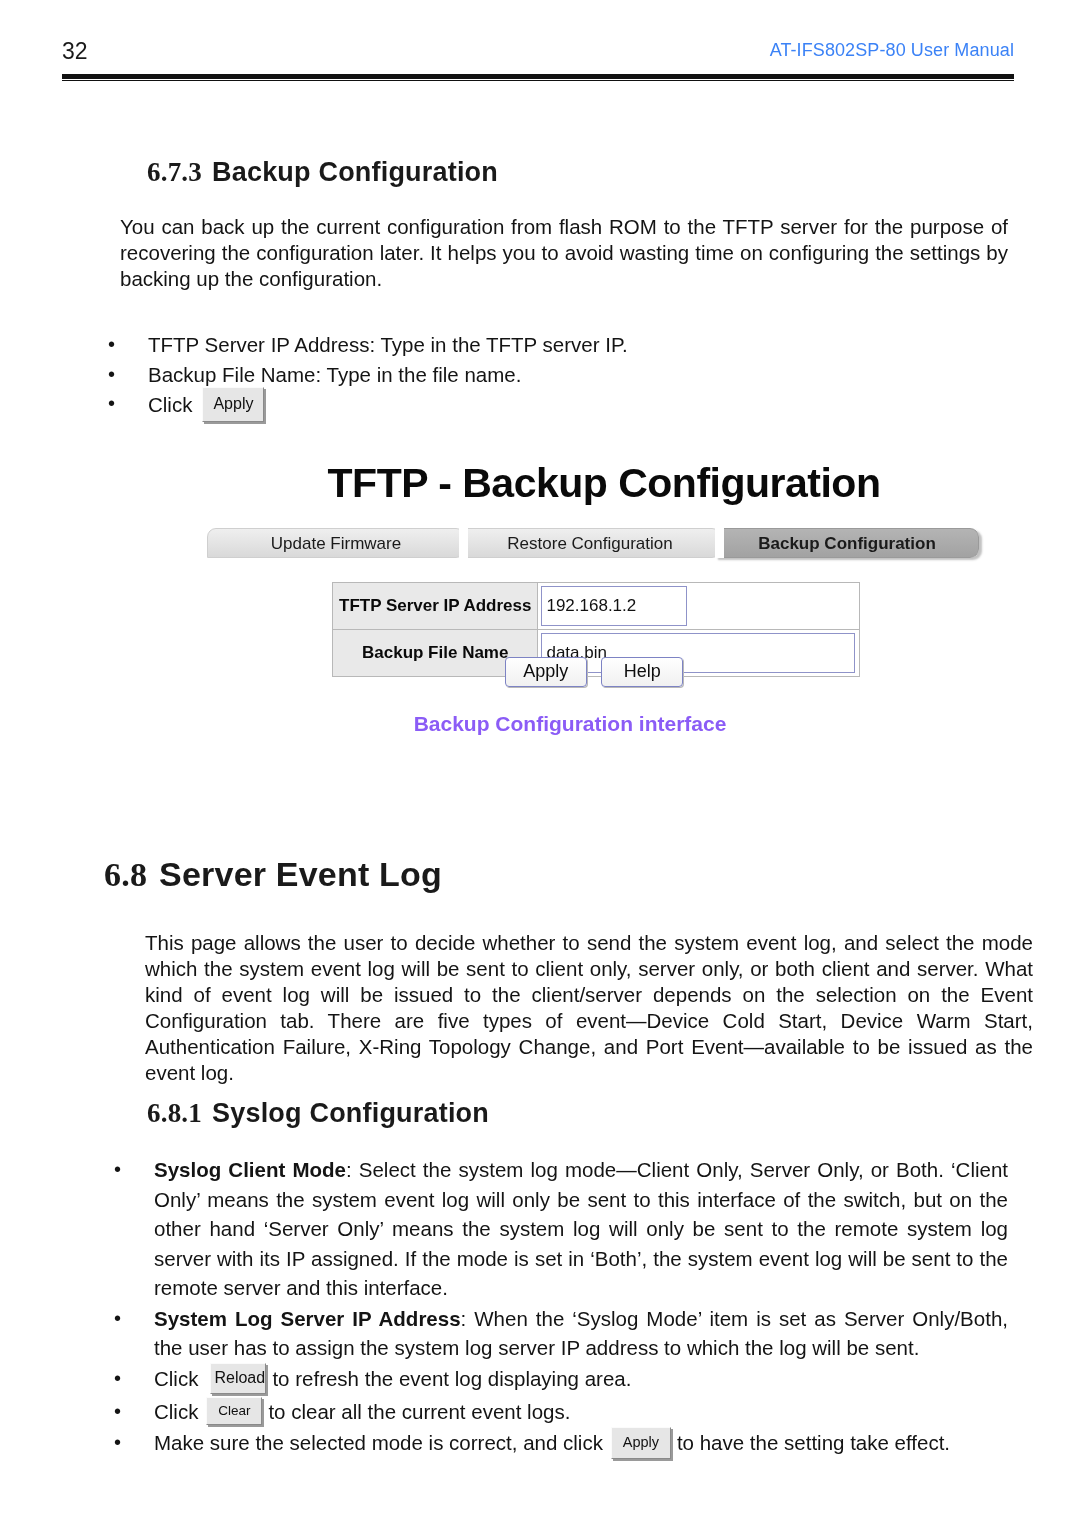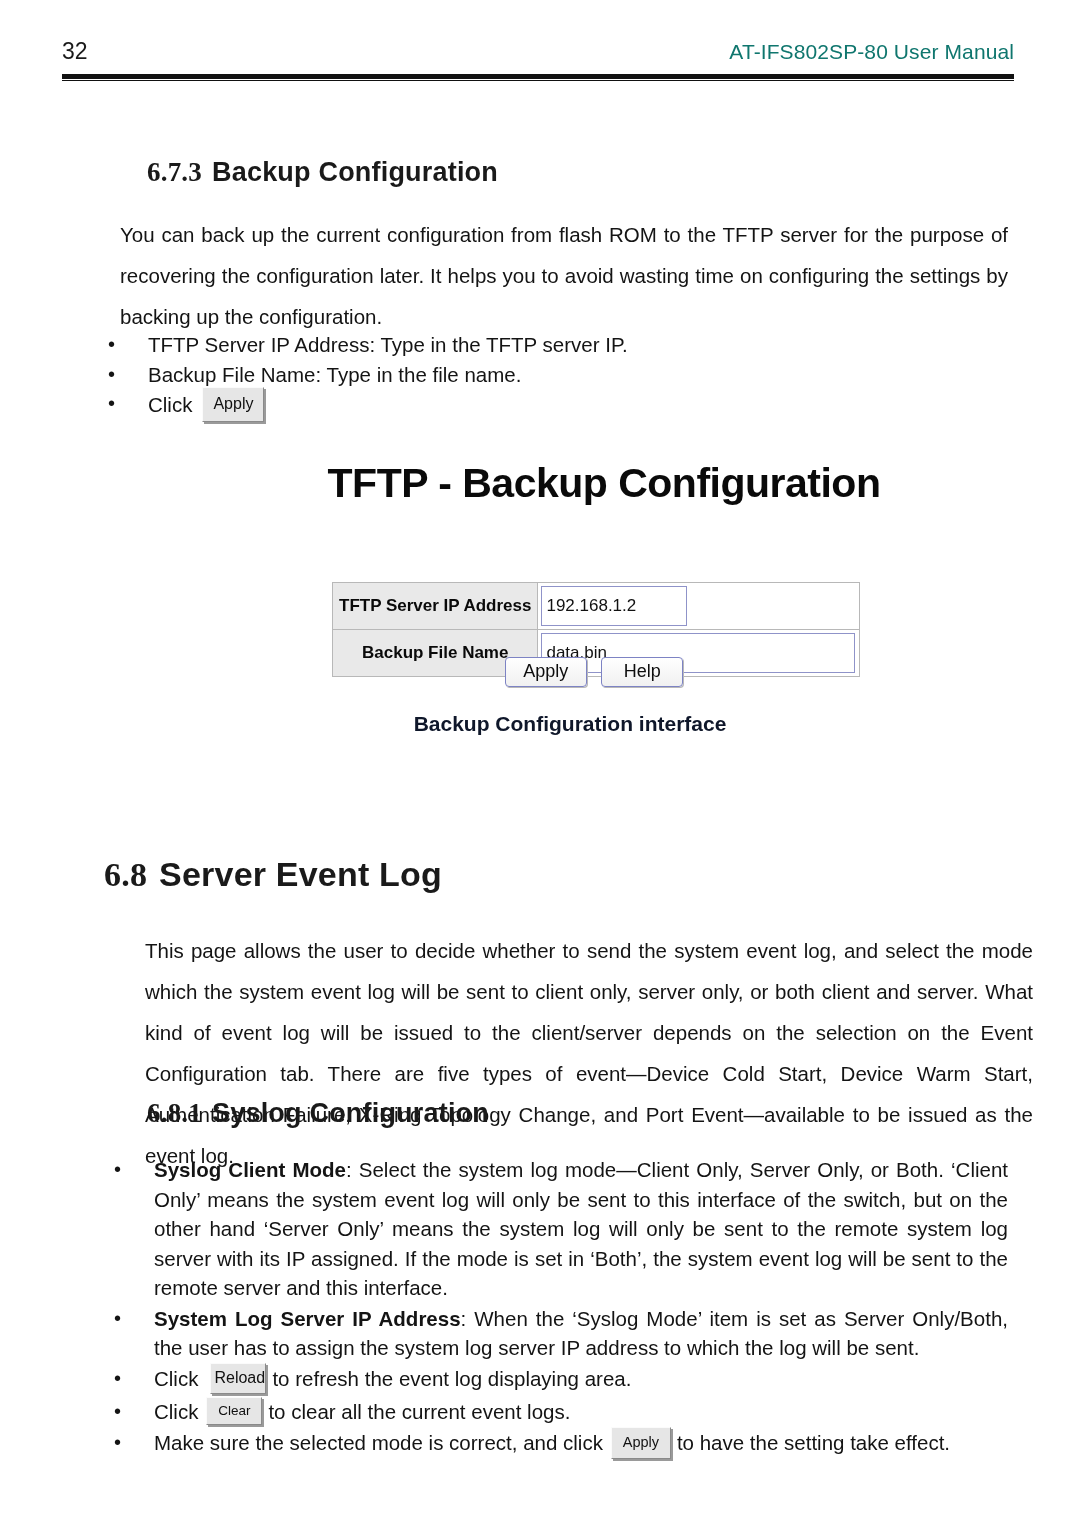--- a/index.html
+++ b/index.html
@@ -30,22 +30,22 @@
     left: 0;
     top: 0;
     font-size: 23px;
     color: #1a1a1a;
     letter-spacing: 0px;
   }
   .manual-title {
     position: absolute;
     right: 0;
     top: 2px;
-    font-size: 21px;
-    color: #0f766e;
+    font-size: 18px;
+    color: #3b82f6;
     white-space: nowrap;
     letter-spacing: 0.1px;
     text-align: right;
   }
   .header-rule {
     position: absolute;
     left: 62px;
     top: 74px;
     width: 952px;
     height: 5px;
@@ -92,21 +92,21 @@
     top: 1098px;
     font-size: 27px;
     letter-spacing: 0.2px;
   }
   #heading-681 .num { margin-right: 10px; }
 
   
   .para {
     position: absolute;
     font-size: 20.5px;
-    line-height: 41px;
+    line-height: 26px;
     text-align: justify;
     color: #141414;
   }
   #para-673 {
     left: 120px;
     top: 214px;
     width: 888px;
   }
   #para-68 {
     left: 120px;
@@ -342,21 +342,21 @@
   }
 
   .figure-caption {
     position: absolute;
     left: 200px;
     top: 712px;
     width: 740px;
     text-align: center;
     font-size: 21px;
     font-weight: bold;
-    color: #0f172a;
+    color: #8b5cf6;
   }
 </style>
 </head>
 <body>
 
 <div class="page-header">
   <div class="page-number">32</div>
   <div class="manual-title">AT-IFS802SP-80 User Manual</div>
 </div>
 <div class="header-rule"></div>
@@ -380,20 +380,33 @@
   <div class="bullet-row line-click">
     <span class="dot">•</span>
     <span>Click</span><span class="btn-bevel btn-apply-inline">Apply</span>
   </div>
 </div>
 
 <div class="figure">
 
   <div class="figure-title">TFTP - Backup Configuration</div>
 
+  <div class="tab-strip">
+    <div class="tab" id="tab-update-firmware">
+      <span class="tab-label">Update Firmware</span>
+    </div>
+    <div class="tab" id="tab-restore-config">
+      <span class="tab-label">Restore Configuration</span>
+    </div>
+    <div class="tab-notch" id="notch-1"></div>
+    <div class="tab" id="tab-backup-config">
+      <span class="tab-label">Backup Configuration</span>
+    </div>
+    <div class="tab-notch" id="notch-2"></div>
+  </div>
 
   <table class="form-table">
     <tbody>
         <tr>
       <td class="label-cell">TFTP Server IP Address</td>
       <td class="value-cell">
         <span class="text-input" id="input-tftp-ip">192.168.1.2</span>
       </td>
     </tr>
     <tr>

